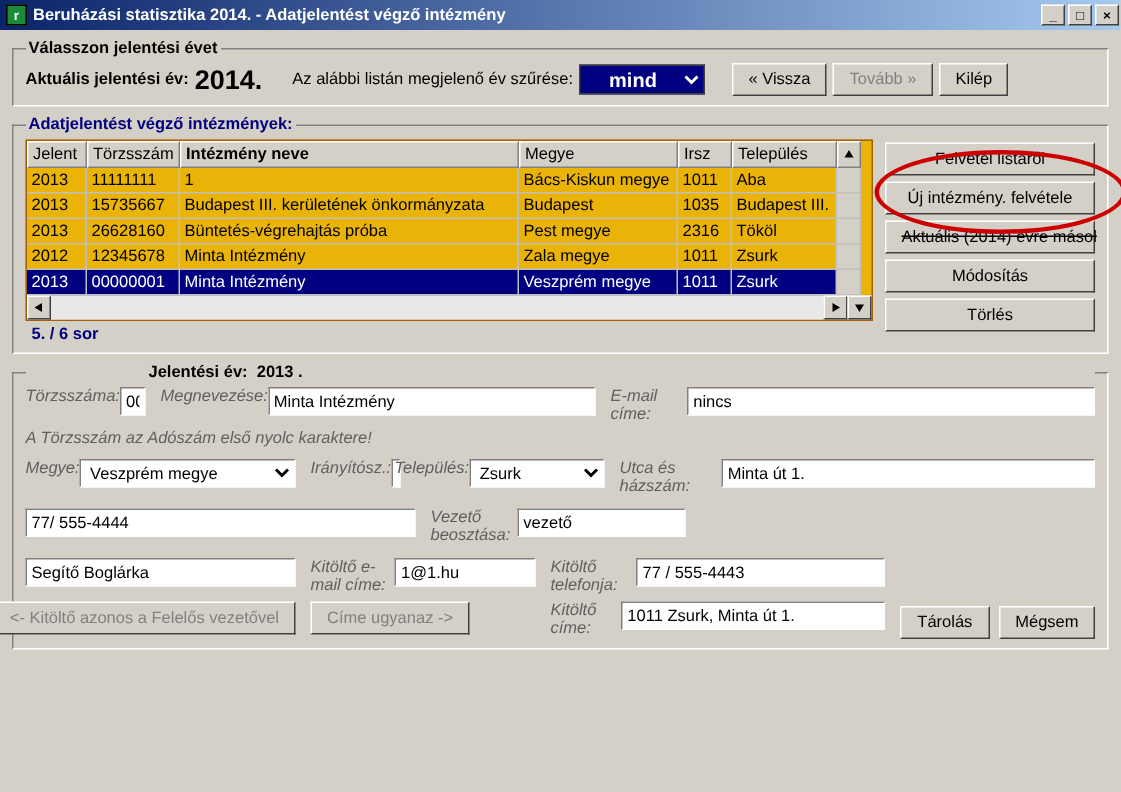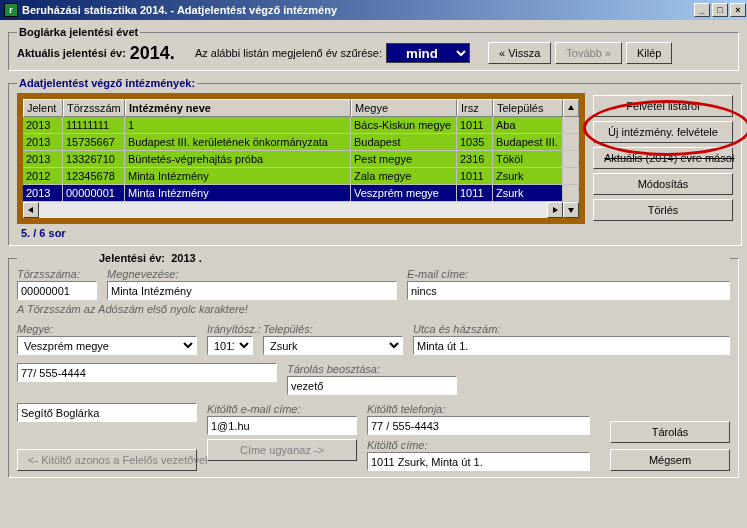--- a/index.html
+++ b/index.html
@@ -46,21 +46,21 @@
     background:#000080; color:#fff; font-weight:bold; text-align:center;
     height:20px; border:1px solid #404040; width:84px;
   }
   button.btn {
     background:#d4d0c8; border:1px solid #fff; border-right-color:#404040; border-bottom-color:#404040;
     padding:2px 10px; height:22px; cursor:pointer; font:inherit; white-space:nowrap;
   }
   button.btn.bold { font-weight:normal; }
   button.btn[disabled] { color:#808080; cursor:default; }
   .midwrap { display:flex; gap:8px; align-items:flex-start; }
-  .tablewrap { flex:1; border:6px solid #a16207; background:#84cc16; position:relative; }
+  .tablewrap { flex:1; border:1px solid #a16207; background:#eab308; position:relative; }
   .gridhead, .gridrow { display:grid; grid-template-columns: 40px 62px 226px 106px 36px 70px 16px; }
   .gridhead div {
     background:#d4d0c8; border:1px solid #fff; border-right-color:#808080; border-bottom-color:#808080;
     padding:2px 3px; font-size:11px; cursor:pointer; overflow:hidden; white-space:nowrap;
   }
   .gridhead div.bold { font-weight:bold; }
   .gridhead div.hdr-arrow { display:flex; align-items:center; justify-content:center; }
   .gridrow div {
     border-right:1px solid #c0c0c0; border-bottom:1px solid #c0c0c0;
     padding:2px 3px; font-size:11px; overflow:hidden; white-space:nowrap; height:17px;
@@ -87,41 +87,41 @@
   input.txt, select.combo {
     background:#fff; border:1px solid #808080; border-right-color:#fff; border-bottom-color:#fff;
     height:19px; padding:1px 3px; font:inherit; width:100%;
   }
   select.combo { padding:0 2px; }
   .fgrid { display:grid; gap:4px 10px; }
   .g1 { grid-template-columns: 80px 290px 1fr; }
   .g2 { grid-template-columns: 180px 46px 140px 1fr; }
   .g3 { grid-template-columns: 260px 170px 1fr; }
   .g4 { grid-template-columns: 180px 150px 1fr 130px; }
-  .cell { display:flex; flex-direction:column; }
-  .savecol { display:flex; flex-direction:column; gap:6px; align-items:flex-end; justify-content:flex-end; }
+  .cell { display:flex; flex-direction:row; }
+  .savecol { display:flex; flex-direction:row; gap:6px; align-items:flex-end; justify-content:flex-end; }
   .savecol button { width:120px; }
   svg.tri { width:8px; height:8px; }
 </style>
 </head>
 <body>
 
 <div class="titlebar">
   <div class="ticon">r</div>
   <span>Beruházási statisztika 2014. - Adatjelentést végző intézmény</span>
   <div class="spacer"></div>
   <div class="winbtn">_</div>
   <div class="winbtn">□</div>
   <div class="winbtn">×</div>
 </div>
 
 <div class="content">
 
   <fieldset class="panel">
-    <legend>Boglárka jelentési évet</legend>
+    <legend>Válasszon jelentési évet</legend>
     <div class="row">
       <span class="lbl bold">Aktuális jelentési év:</span>
       <span class="year">2014.</span>
       <span style="width:12px"></span>
       <span class="lbl">Az alábbi listán megjelenő év szűrése:</span>
       <select class="filter">
         <option>mind</option>
       </select>
       <span style="width:10px"></span>
       <button class="btn bold">« Vissza</button>
@@ -162,21 +162,21 @@
                 <div>2013</div>
                 <div>15735667</div>
                 <div>Budapest III. kerületének önkormányzata</div>
                 <div>Budapest</div>
                 <div>1035</div>
                 <div>Budapest III.</div>
                 <div style="background: rgb(212, 208, 200);"></div>
               </div>
               <div class="gridrow">
                 <div>2013</div>
-                <div>13326710</div>
+                <div>26628160</div>
                 <div>Büntetés-végrehajtás próba</div>
                 <div>Pest megye</div>
                 <div>2316</div>
                 <div>Tököl</div>
                 <div style="background: rgb(212, 208, 200);"></div>
               </div>
               <div class="gridrow">
                 <div>2012</div>
                 <div>12345678</div>
                 <div>Minta Intézmény</div>
@@ -264,21 +264,21 @@
           <div class="fieldlabel">Utca és házszám:</div>
         <input class="txt" value="Minta út 1." style="">
         </div>
     </div>
 
     <div class="fgrid g3" style="margin-top:8px">
       <div class="cell">
         <input class="txt" value="77/ 555-4444" style="">
         </div>
       <div class="cell">
-          <div class="fieldlabel">Tárolás beosztása:</div>
+          <div class="fieldlabel">Vezető beosztása:</div>
         <input class="txt" value="vezető" style="">
         </div>
     </div>
 
     <div class="fgrid g4" style="margin-top:8px">
       <div class="cell">
         <input class="txt" value="Segítő Boglárka" style="">
         </div>
       <div class="cell">
           <div class="fieldlabel">Kitöltő e-mail címe:</div>

